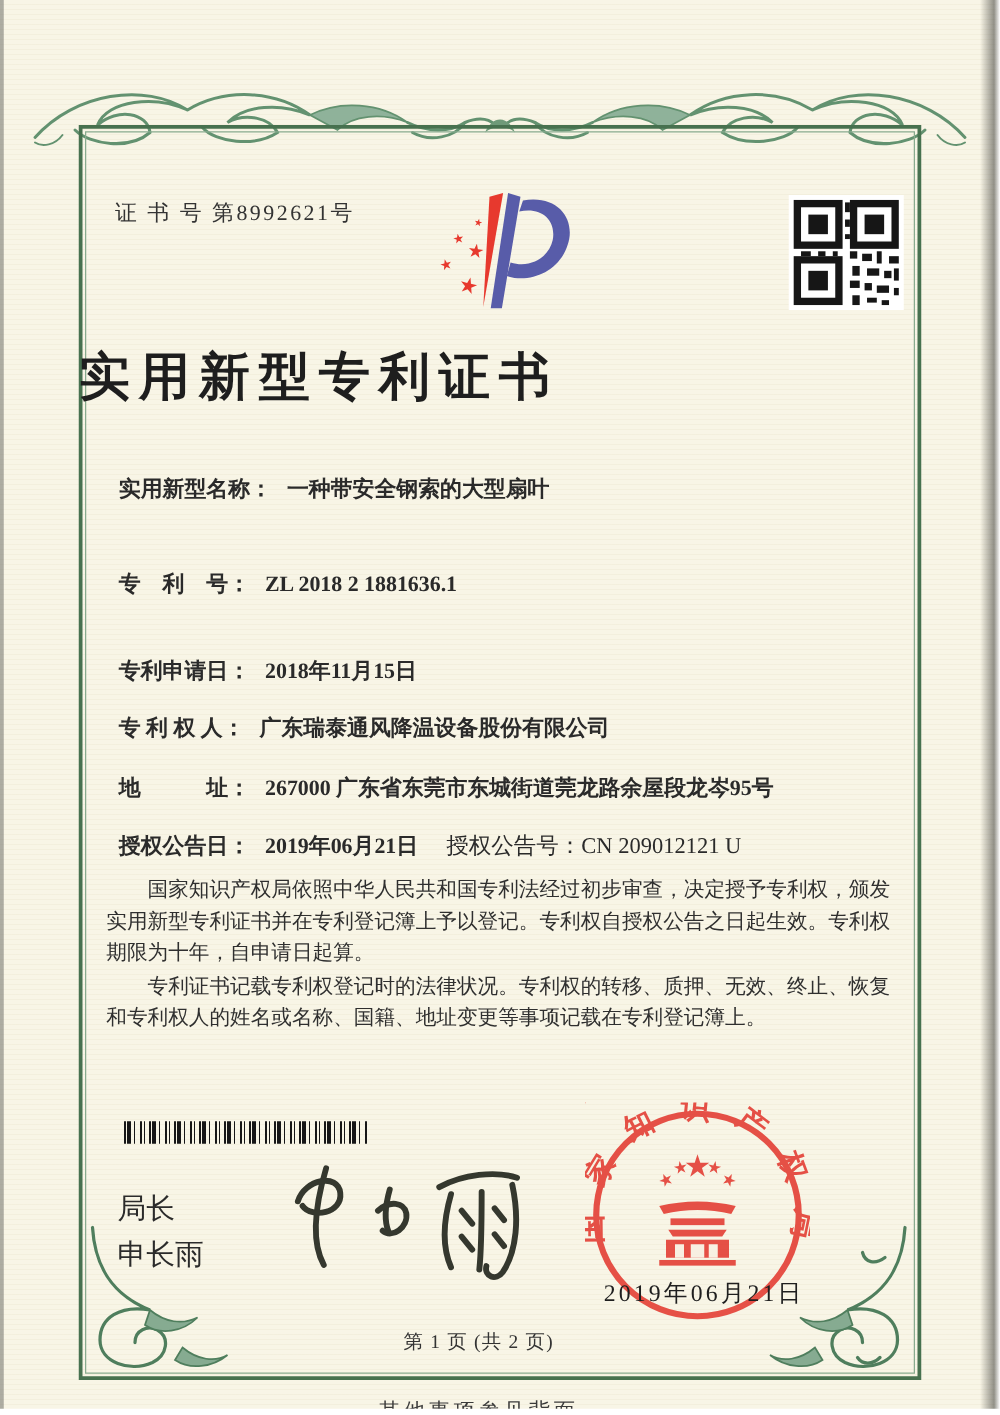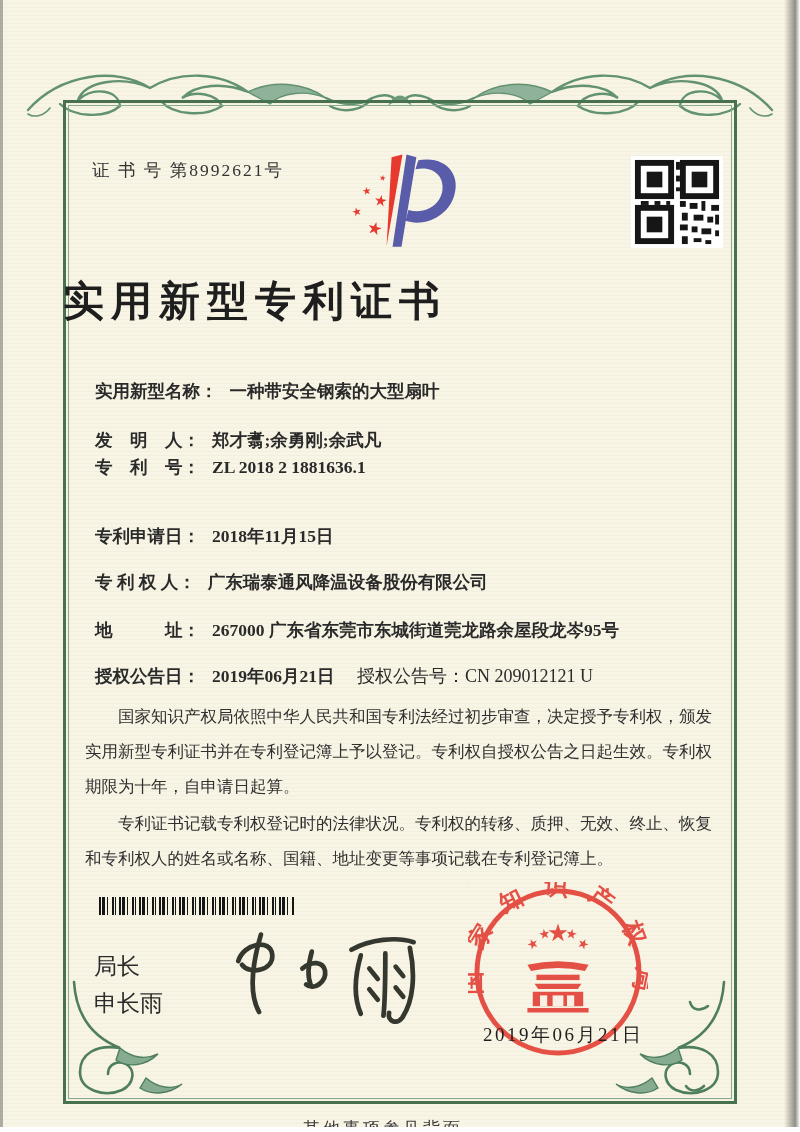--- a/index.html
+++ b/index.html
@@ -28,21 +28,21 @@
   .cert-no{position:absolute;left:92px;top:158px;font-size:17.5px;letter-spacing:2px;color:#333;}
   .logo{position:absolute;left:340px;top:152px;}
   .qr{position:absolute;left:631px;top:156px;background:#fff;padding:2px;}
   .title{
     position:absolute;left:63px;width:668px;top:274px;text-align:left;
     font-size:41px;font-weight:bold;letter-spacing:7px;color:#1e1e1e;
   }
   .field{position:absolute;left:95px;font-size:17.5px;white-space:nowrap;color:#2a2a2a;font-weight:bold;}
   .field .val{margin-left:12px;}
   .pair2{position:absolute;left:357px;font-size:18px;white-space:nowrap;color:#2a2a2a;}
-  .paras{position:absolute;left:85px;top:699px;width:630px;font-size:16.5px;line-height:35px;color:#2f2f2f;}
+  .paras{position:absolute;left:85px;top:699px;width:630px;font-size:16.5px;line-height:25px;color:#2f2f2f;}
   .paras p{margin:0 0 2px 0;text-indent:2em;}
   .barcode{
     position:absolute;left:99px;top:897px;width:196px;height:18px;
     background:
       repeating-linear-gradient(90deg,#161616 0 2px,rgba(0,0,0,0) 2px 3px,#161616 3px 6px,rgba(0,0,0,0) 6px 8px,
       #161616 8px 9px,rgba(0,0,0,0) 9px 13px,#161616 13px 15px,rgba(0,0,0,0) 15px 16px,
       #161616 16px 17px,rgba(0,0,0,0) 17px 20px);
   }
   .signer{position:absolute;left:94px;top:948px;font-family:"Liberation Sans","DejaVu Sans",sans-serif;
     font-size:23px;color:#2b2b2b;line-height:37px;}
@@ -149,23 +149,20 @@
         <rect x="62" y="82" width="8" height="4"></rect>
         <rect x="74" y="84" width="6" height="4"></rect>
     </g>
   </svg>
 
   <div class="title">实用新型专利证书</div>
 
   <div class="field" style="top:379px;">
     <span>实用新型名称：</span><span class="val">一种带安全钢索的大型扇叶</span>
   </div>
-  <div class="field" style="top:428px;">
-    <span>发　明　人：</span><span class="val">郑才翥;余勇刚;余武凡</span>
-  </div>
   <div class="field" style="top:455px;text-align:right;">
     <span>专　利　号：</span><span class="val">ZL 2018 2 1881636.1</span>
   </div>
   <div class="field" style="top:524px;">
     <span>专利申请日：</span><span class="val">2018年11月15日</span>
   </div>
   <div class="field" style="top:570px;">
     <span>专 利 权 人：</span><span class="val">广东瑞泰通风降温设备股份有限公司</span>
   </div>
   <div class="field" style="top:618px;">
@@ -234,17 +231,18 @@
       <g fill="#f8f0e2">
         <rect x="80" y="126" width="8" height="12"></rect>
           <rect x="94" y="126" width="12" height="12"></rect>
           <rect x="110" y="126" width="8" height="12"></rect>
       </g>
     </g>
   </svg>
 
   <div class="seal-date">2019年06月21日</div>
 
+  <div class="footer">第 1 页 (共 2 页)</div>
 
   <div class="back-note">其他事项参见背面</div>
 
   <div class="edge-bottom"></div>
 </div>
 
 </body></html>

